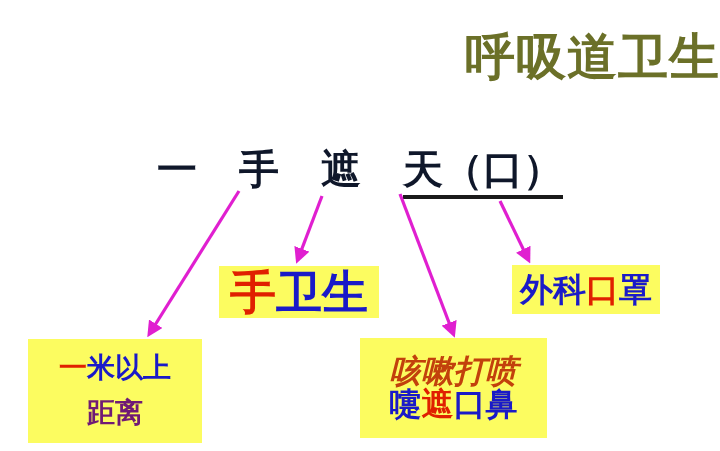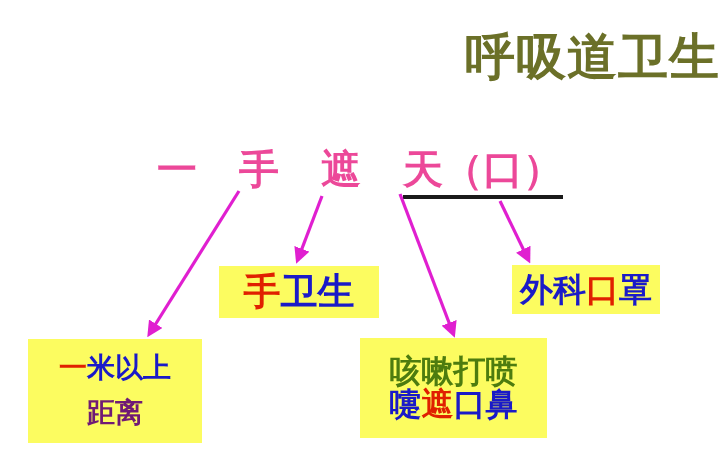--- a/index.html
+++ b/index.html
@@ -66,21 +66,21 @@
     line-height: 1.02;
     white-space: nowrap;
   }
   .box .ln { display: block; }
   .blue { color: #1a1ac8; }
   .red  { color: #e02000; }
 
   #box-hand {
     left: 219px; top: 266px;
     width: 160px; height: 52px;
-    font-size: 37px;
+    font-size: 46px;
   }
   #box-mask {
     left: 512px; top: 265px;
     width: 148px; height: 49px;
     font-size: 33px;
   }
   #box-distance {
     left: 28px; top: 339px;
     width: 174px; height: 104px;
     font-size: 28px;
@@ -100,21 +100,21 @@
     pointer-events: none;
   }
 </style>
 </head>
 <body>
 
 <div id="slide">
 
   <div class="title" style="color: rgb(107, 112, 40);">呼吸道卫生</div>
 
-  <div class="idiom" style="color: #ec4899;">
+  <div class="idiom" style="color: #0f172a;">
     <span class="spaced">一 手 遮 </span><span class="underlined">天（口）</span>
   </div>
 
   <svg id="arrows" viewBox="0 0 720 451" xmlns="http://www.w3.org/2000/svg">
     <defs>
       <marker id="ah" markerWidth="5" markerHeight="5" refX="3.4" refY="2.5" orient="auto">
         <path d="M0,0 L5,2.5 L0,5 z" fill="#e01fd0"></path>
       </marker>
     </defs>
     <line x1="239" y1="191" x2="150" y2="333" stroke="#e01fd0" stroke-width="3.2" marker-end="url(#ah)"></line>
@@ -130,17 +130,17 @@
   <div class="box" id="box-mask" style="background: rgb(252, 252, 96);">
     <span class="ln"><span class="blue" style="color: rgb(26, 26, 200);">外科</span><span class="red" style="color: rgb(224, 32, 0);">口</span><span class="blue" style="color: rgb(26, 26, 200);">罩</span></span>
   </div>
 
   <div class="box" id="box-distance" style="background: rgb(252, 252, 96);">
     <span class="ln"><span class="red" style="color: rgb(224, 32, 0);">一</span><span class="blue" style="color: rgb(26, 26, 200);">米以上</span></span>
     <span class="ln"><span class="blue" style="color: #701a75;">距离</span></span>
   </div>
 
   <div class="box" id="box-cough" style="background: rgb(252, 252, 96);">
-    <span class="ln"><span class="blue" style="color: #4d7c0f;">咳嗽打喷</span></span>
+    <span class="ln"><span class="blue" style="color: #c2410c; font-style: italic;">咳嗽打喷</span></span>
     <span class="ln"><span class="blue" style="color: rgb(26, 26, 200);">嚏</span><span class="red" style="color: rgb(224, 32, 0);">遮</span><span class="blue" style="color: rgb(26, 26, 200); margin-top: 24px;">口鼻</span></span>
   </div>
 
 </div>
 
 </body></html>

